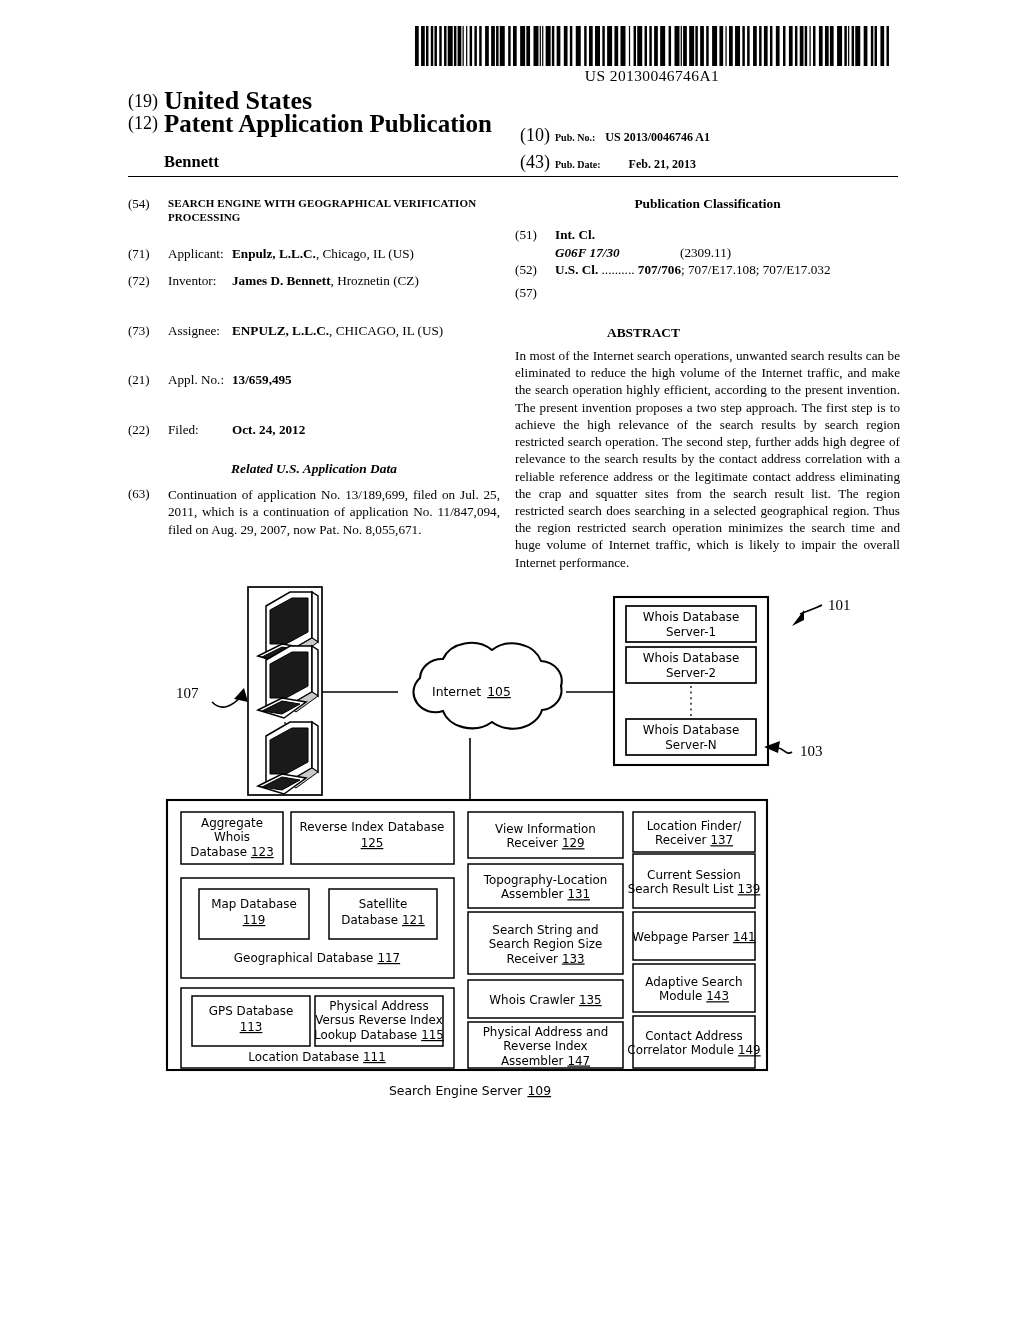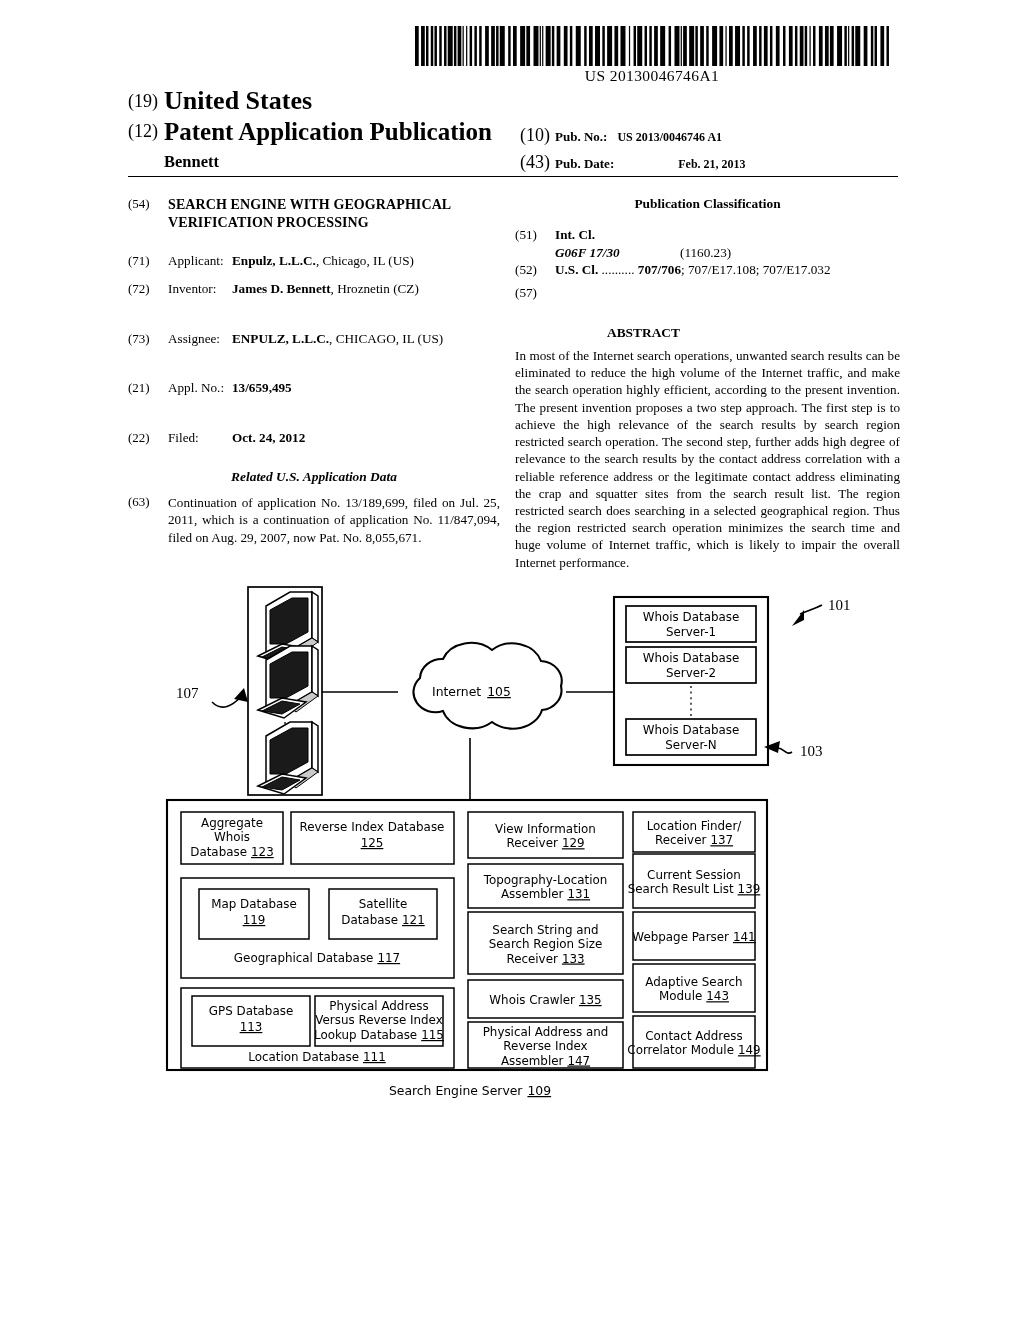--- a/index.html
+++ b/index.html
@@ -53,49 +53,49 @@
     vertical-align: baseline;
   }
   #us-line { left: 0; top: 0; }
   #us-line .paren { position: relative; top: -2px; }
   #us-title {
     font-size: 26px;
     font-weight: bold;
     font-family: "Liberation Serif", serif;
     margin-left: 6px;
   }
-  #pap-line { left: 0; top: 32px; }
+  #pap-line { left: 0; top: 24px; }
   #pap-line .paren { position: relative; top: -3px; }
   #pap-title {
     font-size: 25px;
     font-weight: bold;
     font-family: "Liberation Serif", serif;
     margin-left: 6px;
   }
   #inventor-line {
     left: 36px; top: 66px;
     font-size: 16.5px;
     font-weight: bold;
     font-family: "Liberation Serif", serif;
   }
   #pubno-line { left: 392px; top: 39px; }
   #pubdate-line { left: 392px; top: 66px; }
   .hdr-label {
-    font-size: 13px;
+    font-size: 10px;
     font-weight: bold;
     font-family: "Liberation Serif", serif;
     margin-left: 5px;
   }
   .hdr-value {
     font-size: 12px;
     font-weight: bold;
     font-family: "Liberation Serif", serif;
   }
   #pubno-value { margin-left: 10px; }
-  #pubdate-value { margin-left: 64px; }
+  #pubdate-value { margin-left: 28px; }
 
   
   #top-rule {
     position: absolute;
     left: 128px; top: 176px;
     width: 770px; height: 0;
     border-top: 1.6px solid #000;
   }
 
   
@@ -122,21 +122,21 @@
     font-size: 13px;
   }
   .biblio-body { flex: 1 1 auto; }
   .biblio-key {
     display: inline-block;
     width: 64px;
   }
   .b { font-weight: bold; }
   .title-54 {
     font-weight: bold;
-    font-size: 14px;
+    font-size: 11px;
     line-height: 1.3;
     letter-spacing: 0.1px;
   }
   .centered-head {
     text-align: center;
     font-weight: bold;
     font-size: 13.4px;
     margin: 16px 0 9px 0;
     font-style: italic;
   }
@@ -392,21 +392,21 @@
 
 <div id="col-right">
 
   <div id="pubclass-head">Publication Classification</div>
 
   <div class="cls-row">
     <div class="cls-code">(51)</div>
     <div class="cls-body">
       <div class="b">Int. Cl.</div>
       <div>
-        <span class="intcl-name">G06F 17/30</span><span>(1160.23)</span>
+        <span class="intcl-name">G06F 17/30</span><span>(2309.11)</span>
       </div>
     </div>
   </div>
 
   <div class="cls-row">
     <div class="cls-code">(52)</div>
     <div class="cls-body">
       <span class="b">U.S. Cl.</span>
       <span>..........</span>
       <span class="b">707/706</span><span>; 707/E17.108; 707/E17.032</span>

